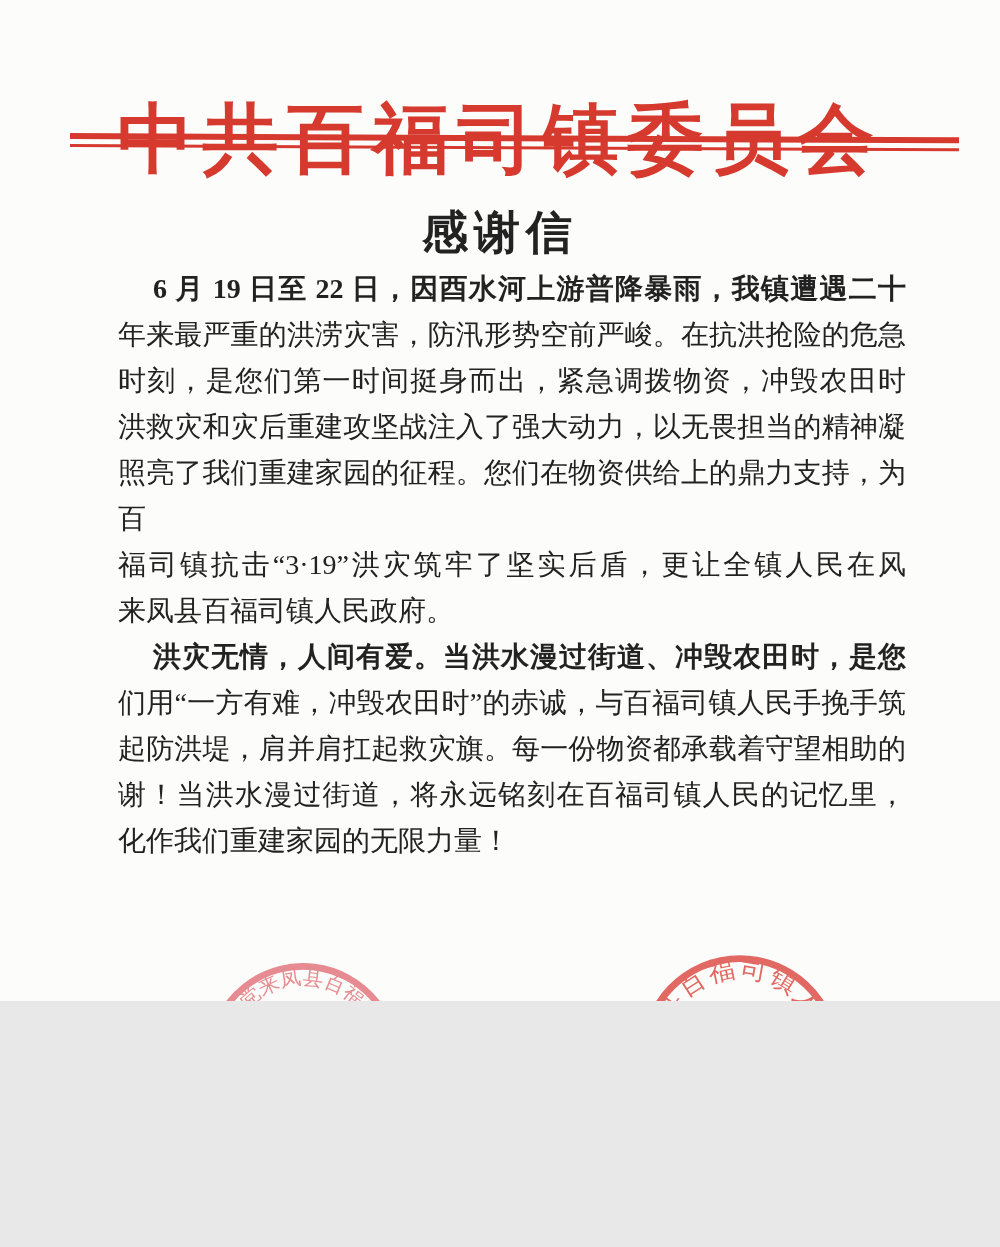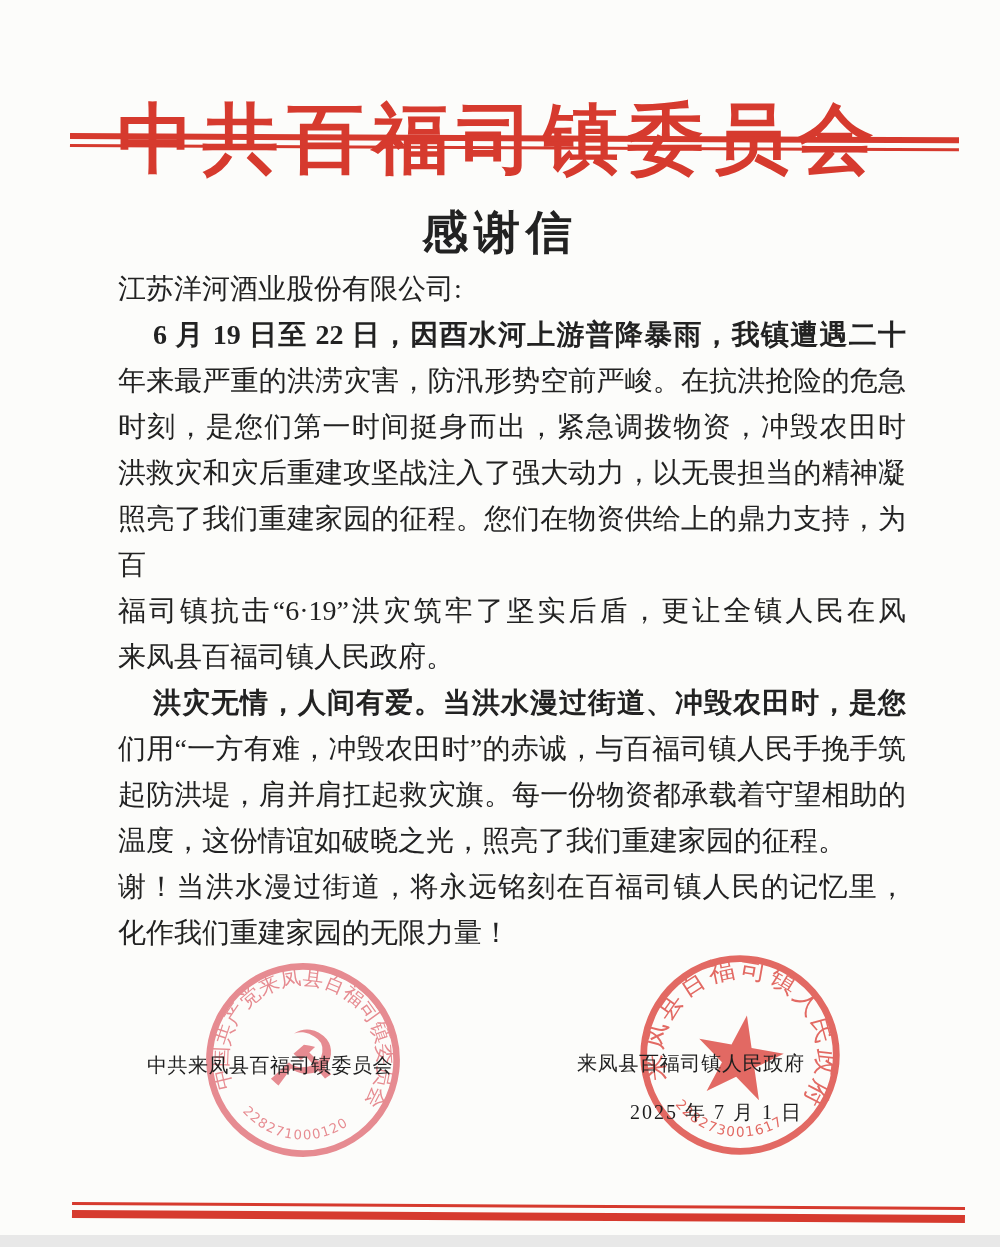--- a/index.html
+++ b/index.html
@@ -1,17 +1,17 @@
 <!DOCTYPE html>
 <html><head>
 <meta charset="utf-8">
 <style>
   html,body { margin:0; padding:0; background:#e8e8e8; }
   .page {
-    position:relative; width:1000px; height:1235px;
+    position:relative; width:1000px; height:1001px;
     background:#fcfcfa; overflow:hidden;
     font-family:"Liberation Serif","DejaVu Serif",serif;
     --red:#d63a2e; --ink:#222222; --seal-party:#e2737a; --seal-gov:#dd4a42;
   }
 
   
   .org-title {
     position:absolute; top:38px; left:0; width:100%;
     text-align:center; font-size:76px; font-weight:bold;
     color:var(--red); letter-spacing:9px; white-space:nowrap;
@@ -74,36 +74,34 @@
 
   <h1 class="org-title">中共百福司镇委员会</h1>
   <div class="head-rules">
     <div class="rule-thick"></div>
     <div class="rule-thin"></div>
   </div>
 
   <h2 class="letter-title">感谢信</h2>
 
   <main class="letter-body">
-    <div class="body-line last recipient">江苏洋河酒业股份有限公司:</div>
     <div id="letter-paragraphs">
         <div class="paragraph">
           <div class="body-line first">6 月 19 日至 22 日，因酉水河上游普降暴雨，我镇遭遇二十</div>
           <div class="body-line">年来最严重的洪涝灾害，防汛形势空前严峻。在抗洪抢险的危急</div>
           <div class="body-line">时刻，是您们第一时间挺身而出，紧急调拨物资，冲毁农田时</div>
           <div class="body-line">洪救灾和灾后重建攻坚战注入了强大动力，以无畏担当的精神凝</div>
           <div class="body-line">照亮了我们重建家园的征程。您们在物资供给上的鼎力支持，为百</div>
-          <div class="body-line">福司镇抗击“6·19”洪灾筑牢了坚实后盾，更让全镇人民在风</div>
+          <div class="body-line">福司镇抗击“3·19”洪灾筑牢了坚实后盾，更让全镇人民在风</div>
           <div class="body-line last">来凤县百福司镇人民政府。</div>
         </div>
         <div class="paragraph">
           <div class="body-line first">洪灾无情，人间有爱。当洪水漫过街道、冲毁农田时，是您</div>
           <div class="body-line">们用“一方有难，冲毁农田时”的赤诚，与百福司镇人民手挽手筑</div>
           <div class="body-line">起防洪堤，肩并肩扛起救灾旗。每一份物资都承载着守望相助的</div>
-          <div class="body-line last">温度，这份情谊如破晓之光，照亮了我们重建家园的征程。</div>
         </div>
         <div class="paragraph">
           <div class="body-line">谢！当洪水漫过街道，将永远铭刻在百福司镇人民的记忆里，</div>
           <div class="body-line last">化作我们重建家园的无限力量！</div>
         </div>
       </div>
   </main>
 
   <div class="seal seal-party">
     <svg viewBox="-110 -110 220 220">

